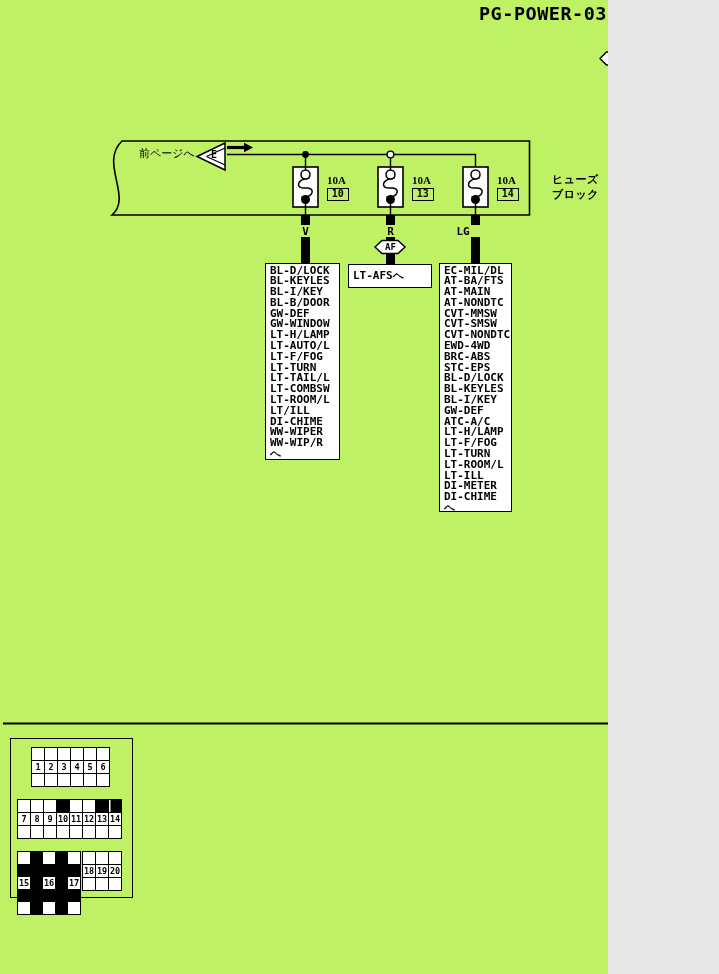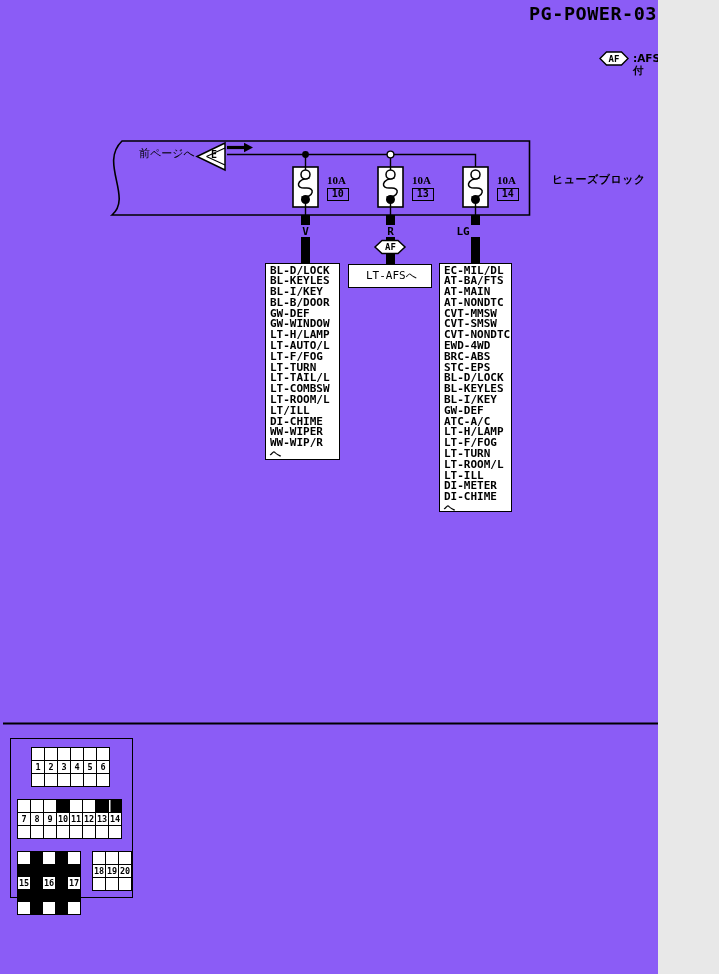--- a/index.html
+++ b/index.html
@@ -1,17 +1,17 @@
 <!DOCTYPE html>
 <html><head>
 <meta charset="utf-8">
 <style>
   html,body { margin:0; padding:0; background:#e8e8e8; }
   #page {
-    position:relative; width:658px; height:974px; background:#8b5cf6;
+    position:relative; width:608px; height:974px; background:#bef264;
     font-family:"DejaVu Sans Mono","Liberation Mono",monospace; color:#000;
     overflow:hidden;
   }
   .abs { position:absolute; }
   svg.layer { position:absolute; left:0; top:0; }
 
   #title {
     right:1px; top:3px; font-size:18.5px; font-weight:bold; letter-spacing:0.5px;
     font-family:"DejaVu Sans Mono",monospace;
   }
@@ -37,34 +37,34 @@
   .list-box {
     border:1.5px solid #000; box-sizing:border-box; background:#fff;
     font-size:11px; font-weight:bold; line-height:10.8px; padding:1.5px 0 0 4px;
     overflow:hidden; white-space:nowrap;
   }
   #v-list  { left:265px; top:263px; width:75px; height:197px; }
   #lg-list { left:439px; top:263px; width:73px; height:249px; }
   .list-item { height:10.8px; }
   #lt-afs-box {
     left:348px; top:264px; width:84px; height:24px; border:1.5px solid #000;
-    box-sizing:border-box; font-size:11px; font-weight:normal; line-height:21px;
-    padding-left:17px; background:#fff;
+    box-sizing:border-box; font-size:11px; font-weight:bold; line-height:21px;
+    padding-left:4px; background:#fff;
   }
 
   #fuse-layout-outline {
     left:10px; top:738px; width:123px; height:160px;
     border:1.5px solid #000; box-sizing:border-box;
   }
   .fl-group { position:absolute; display:grid; grid-auto-rows:12px; gap:1px;
     padding:1px; background:#000; }
   #fl-g0 { left:31px; top:747px; }
   #fl-g1 { left:17px; top:799px; }
   #fl-g2 { left:17px; top:851px;gap:13px; }
-  #fl-g3 { left:92px; top:851px; }
+  #fl-g3 { left:82px; top:851px; }
   .fl-cell { background:#fff; font:bold 8.5px/12px "DejaVu Sans Mono",monospace;
     text-align:center; color:#000; }
   .fl-filled { background:#000; }
 </style>
 </head>
 <body>
 
 <div id="page">
 
   <svg class="layer" width="719" height="974" viewBox="0 0 719 974">

